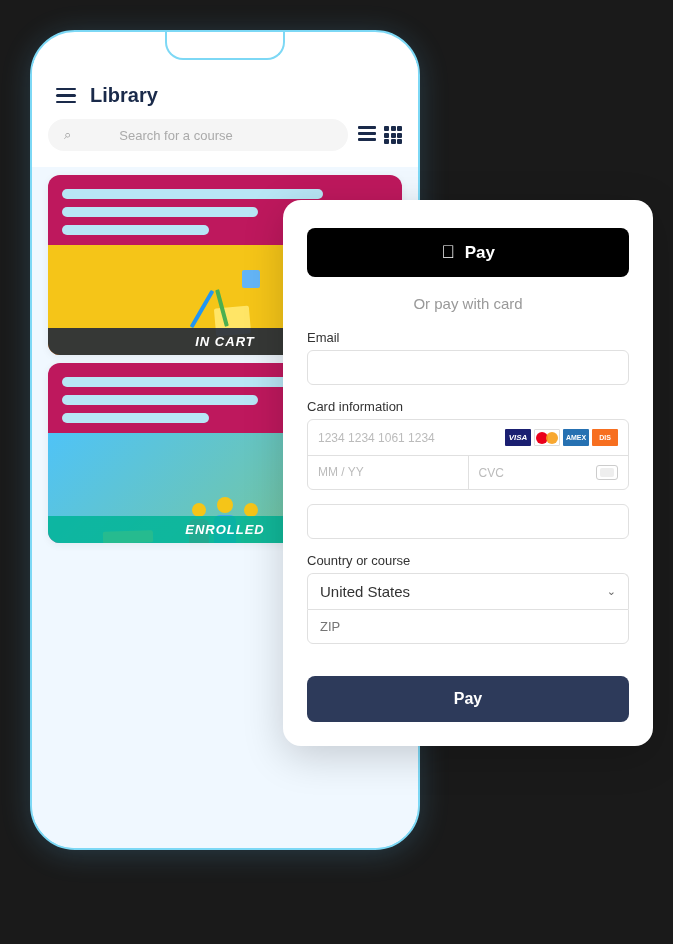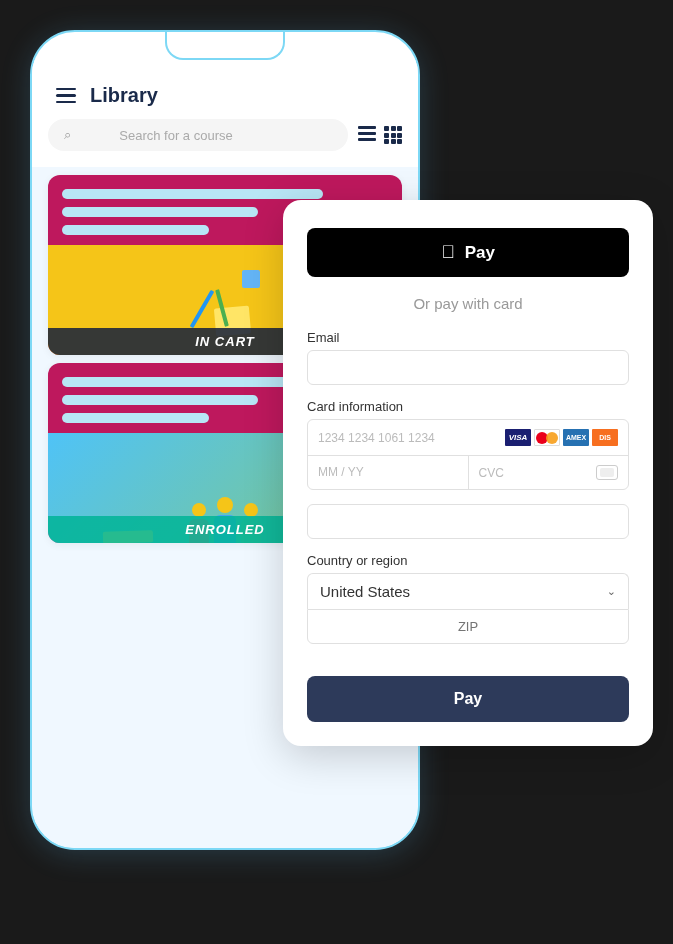--- a/index.html
+++ b/index.html
@@ -425,21 +425,20 @@
 
     .zip-input {
       width: 100%;
       border: 1.5px solid #e0e0e0;
       border-radius: 0 0 6px 6px;
       padding: 9px 12px;
       font-size: 13px;
       color: #15803d;
       outline: none;
       border-top: 1px solid #e0e0e0;
-      text-align: center;
     }
 
     .pay-button {
       width: 100%;
       background: #2d3a5a;
       color: #fff;
       border: none;
       border-radius: 8px;
       padding: 14px;
       font-size: 16px;
@@ -679,21 +678,21 @@
       </div>
     </div>
 
     
     <div class="form-group">
       <input class="form-input" type="text" style="">
     </div>
 
     
     <div class="form-group">
-      <label class="form-label">Country or region</label>
+      <label class="form-label">Country or course</label>
       <div class="country-select-wrapper">
         <div class="country-select-display">
           <span class="country-text">United States</span>
           <span class="chevron-down">⌄</span>
         </div>
       </div>
       <input class="zip-input" type="text" placeholder="ZIP" style="">
     </div>
 
     

